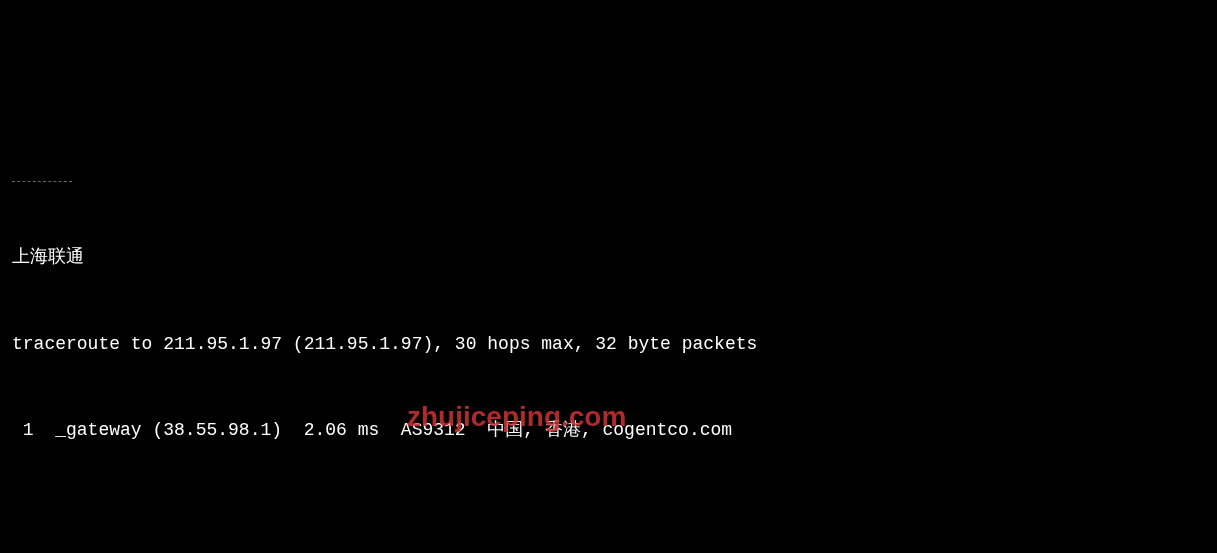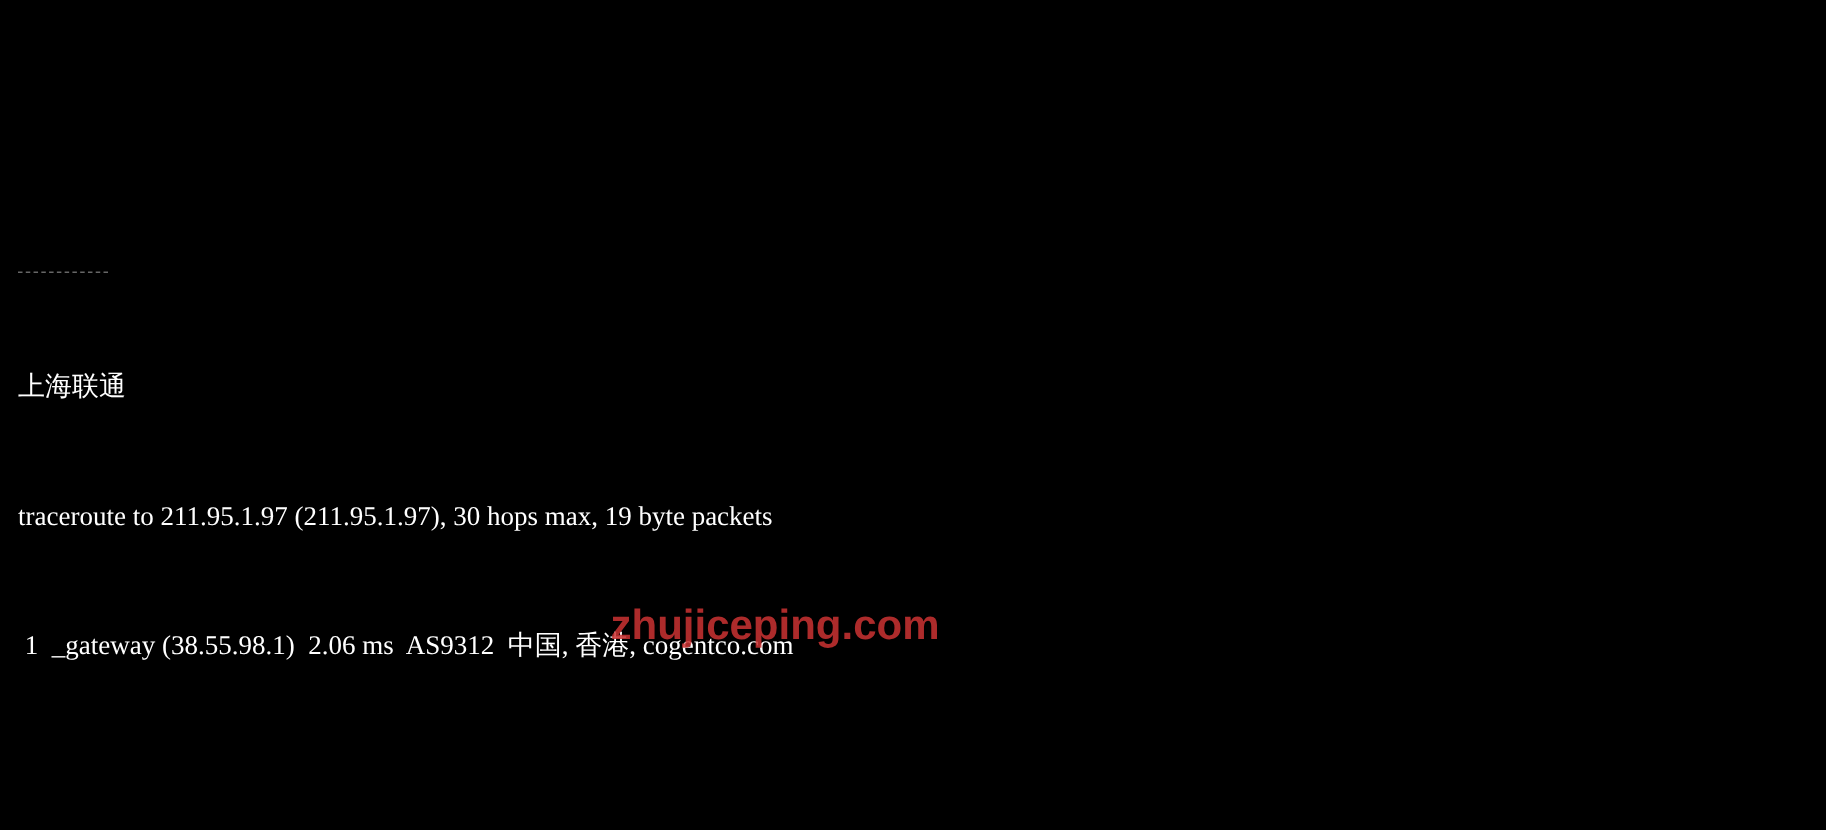--- a/index.html
+++ b/index.html
@@ -28,37 +28,36 @@
       color: #cc3333;
       opacity: 0.85;
       z-index: 10;
       font-family: Arial, sans-serif;
     }
     .terminal {
       position: relative;
     }
     .line {
       display: block;
-      font-family: Liberation Serif, serif;
     }
     .top-border {
       border-top: 1px dashed #666;
       margin-bottom: 4px;
       width: 60px;
     }
   </style>
 </head>
 <body>
 
 
 
 <div class="terminal">
   <div class="top-border"></div>
   <span class="line">上海联通</span>
-  <span class="line">traceroute to 211.95.1.97 (211.95.1.97), 30 hops max, 19 byte packets</span>
+  <span class="line">traceroute to 211.95.1.97 (211.95.1.97), 30 hops max, 32 byte packets</span>
   <span class="line"> 1  _gateway (38.55.98.1)  2.06 ms  AS9312  中国, 香港, cogentco.com</span>
   
   
   
   
   
   
   
   
   

